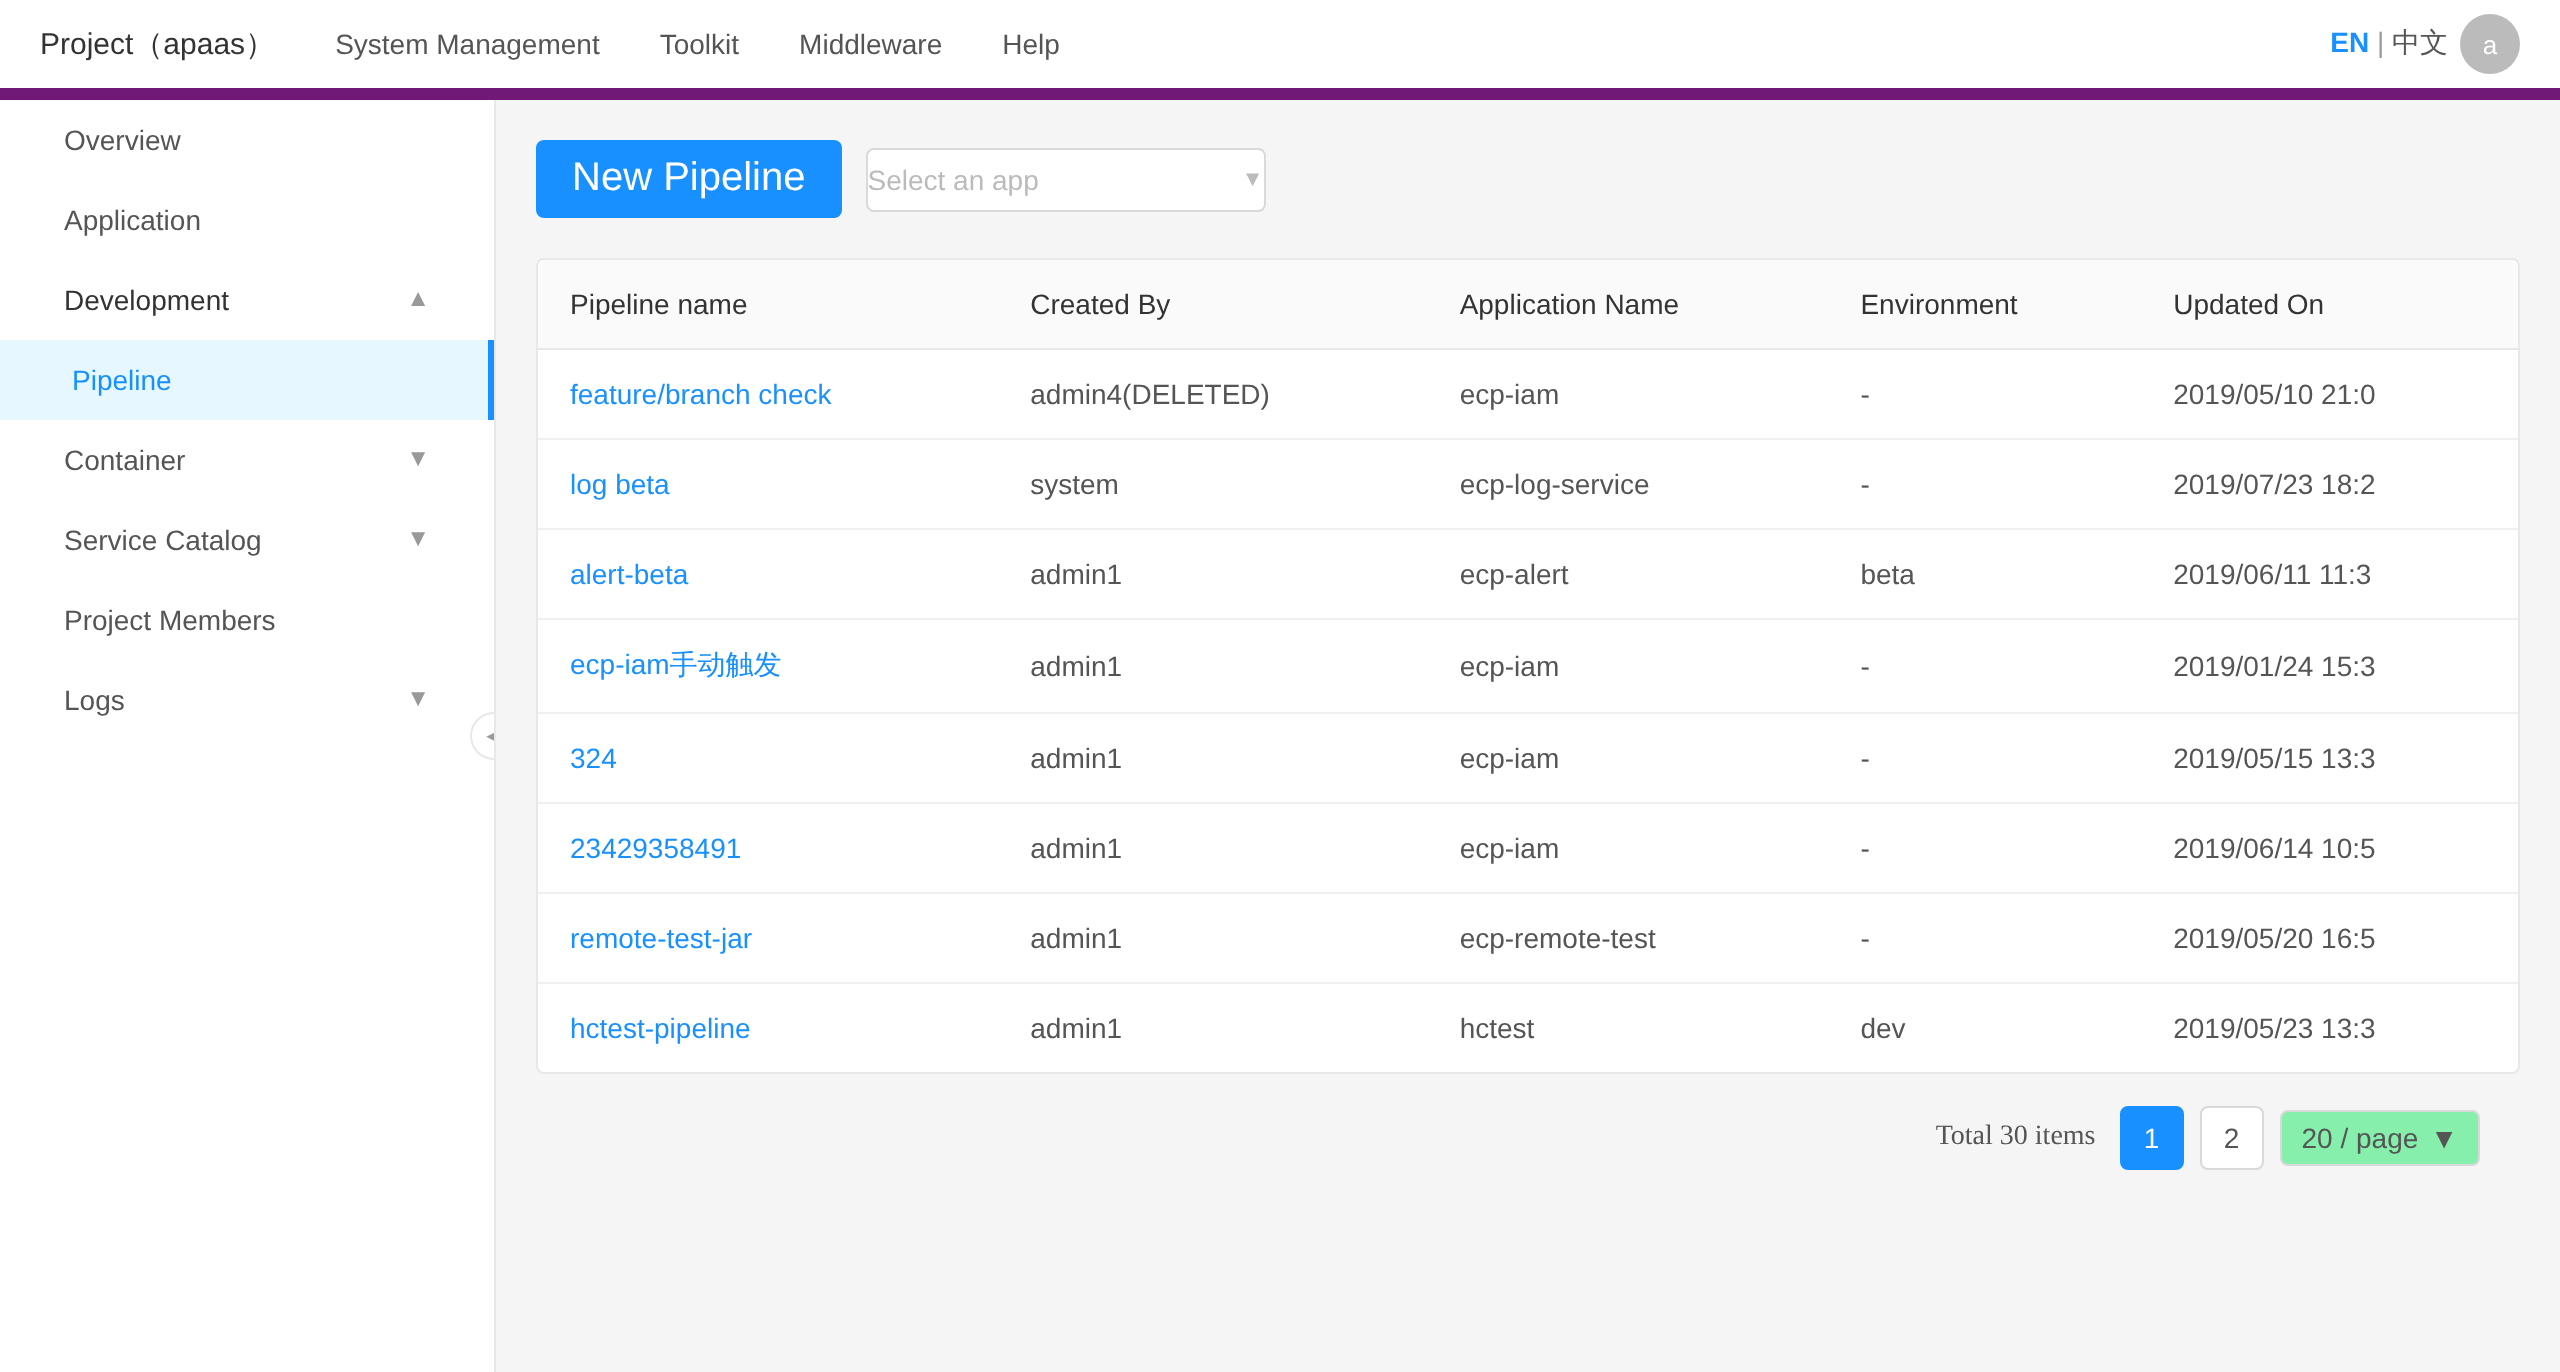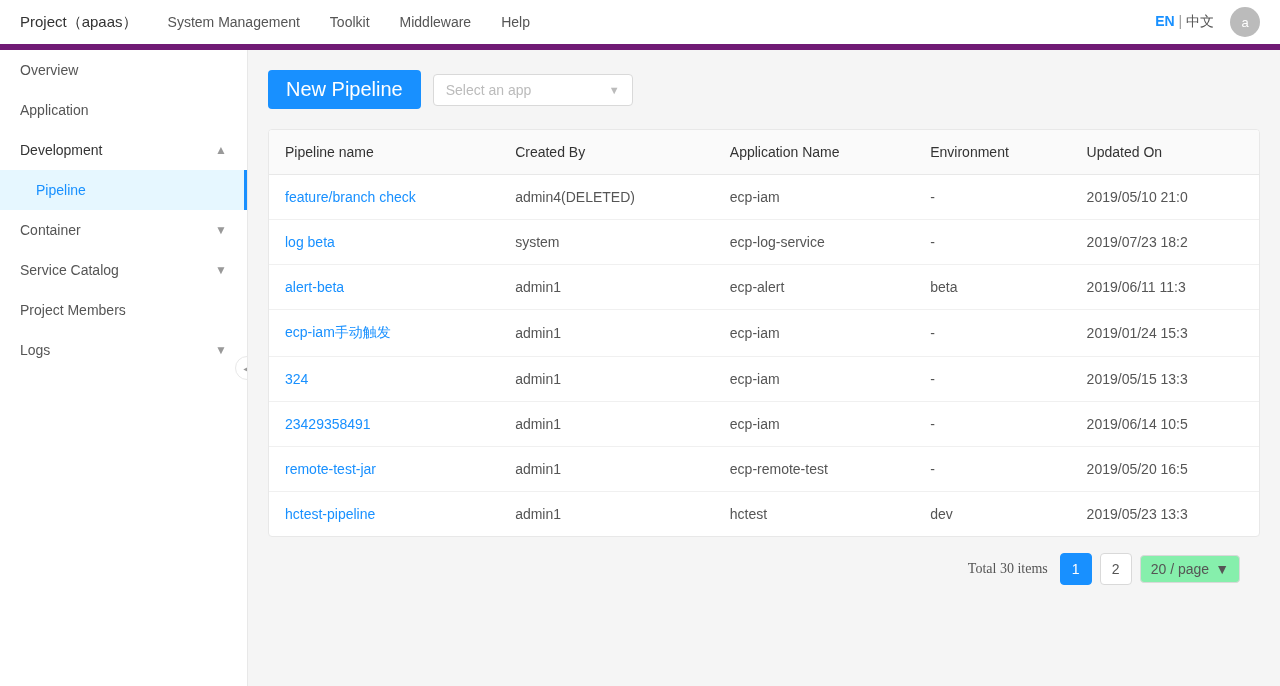--- a/index.html
+++ b/index.html
@@ -7,37 +7,37 @@
 
     
     .top-nav {
       display: flex; align-items: center; height: 50px;
       background: #fff; border-bottom: 6px solid #701a75;
       padding: 0 20px; position: fixed; top: 0; left: 0; right: 0; z-index: 100;
     }
     .top-nav-brand { font-size: 15px; font-weight: 500; color: #333; margin-right: 30px; }
     .top-nav-items { display: flex; gap: 30px; flex: 1; }
     .top-nav-item { font-size: 14px; color: #555; cursor: pointer; }
-    .top-nav-right { display: flex; align-items: center; gap: 16px; }
+    .top-nav-right { display: flex; align-items: center; gap: 6px; }
     .lang-switcher { font-size: 14px; }
     .lang-en { color: #1890ff; font-weight: bold; }
     .lang-sep { color: #999; }
     .lang-zh { color: #555; cursor: pointer; }
     .avatar { width: 30px; height: 30px; border-radius: 50%; background: #bbb; display: flex; align-items: center; justify-content: center; color: #fff; font-size: 13px; cursor: pointer; }
 
     
     .layout { display: flex; padding-top: 50px; height: 100vh; }
 
     
     .sidebar {
       width: 248px; background: #fff; border-right: 1px solid #e8e8e8;
       flex-shrink: 0; overflow-y: auto; position: relative;
     }
     .sidebar-item {
-      display: flex; align-items: center; padding: 12px 20px;
+      display: flex; padding: 12px 32px;
       cursor: pointer; color: #555; font-size: 14px; position: relative;
     }
     .sidebar-item.active { color: #1890ff; background: #e6f7ff; border-right: 3px solid #1890ff; font-weight: 500; }
     .sidebar-item.section-header { font-size: 14px; color: #333; }
     .sidebar-item .chevron { margin-left: auto; font-size: 12px; color: #999; }
     .sidebar-collapse-btn {
       position: absolute; right: -12px; top: 50%; transform: translateY(-50%);
       width: 24px; height: 24px; background: #fff; border: 1px solid #e8e8e8;
       border-radius: 50%; display: flex; align-items: center; justify-content: center;
       cursor: pointer; z-index: 10; font-size: 10px; color: #999;
@@ -46,21 +46,21 @@
     
     .main { flex: 1; overflow-y: auto; padding: 20px; }
 
     
     .toolbar { display: flex; align-items: center; gap: 12px; margin-bottom: 20px; }
     .btn-primary {
       background: #1890ff; color: #fff; border: none; padding: 8px 18px;
       border-radius: 4px; cursor: pointer; font-size: 20px; font-weight: 500;
     }
     .select-app {
-      display: flex; align-items: center; padding: 7px 12px;
+      display: flex; align-items: center; padding: 7px 0;
       border: 1px solid #d9d9d9; border-radius: 4px; background: #fff;
       cursor: pointer; min-width: 200px; color: #bbb; font-size: 14px; gap: 48px;
     }
     .select-app .caret { margin-left: auto; color: #bbb; font-size: 11px; }
 
     
     .table-container { background: #fff; border: 1px solid #e8e8e8; border-radius: 4px; overflow: hidden; }
     table { width: 100%; border-collapse: collapse; }
     thead tr { background: #fafafa; }
     th {

